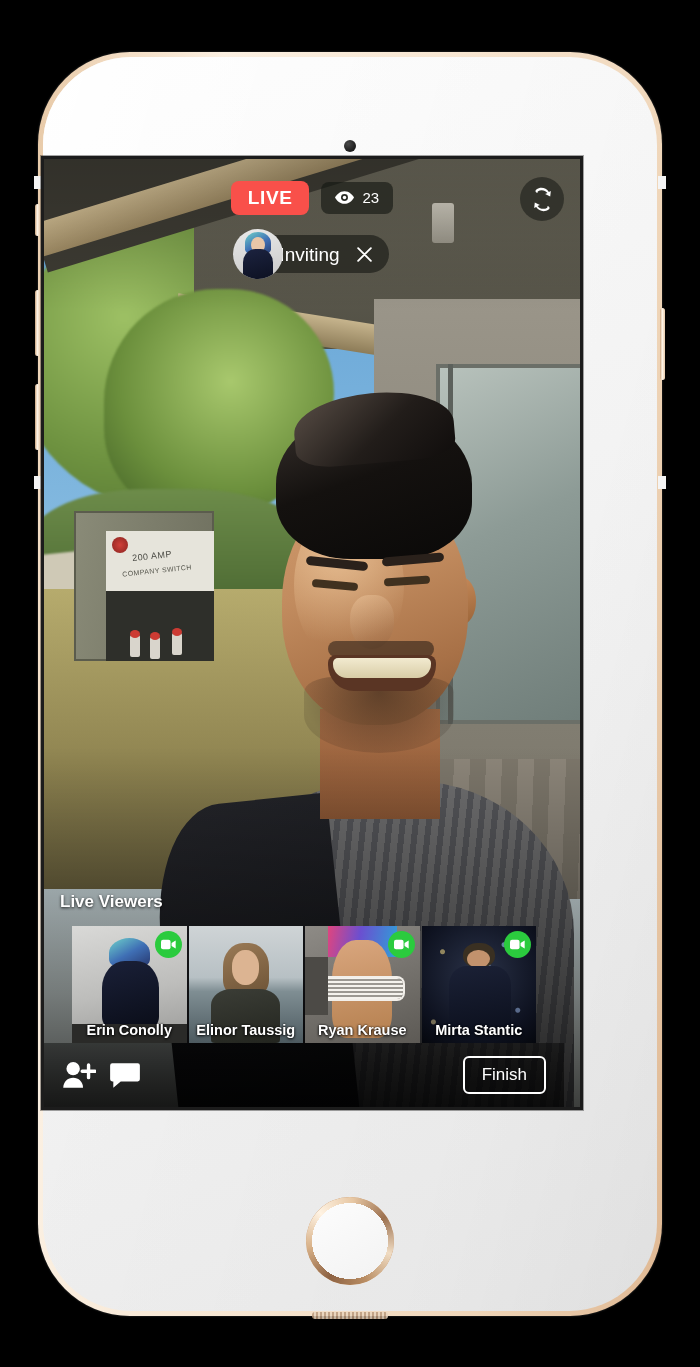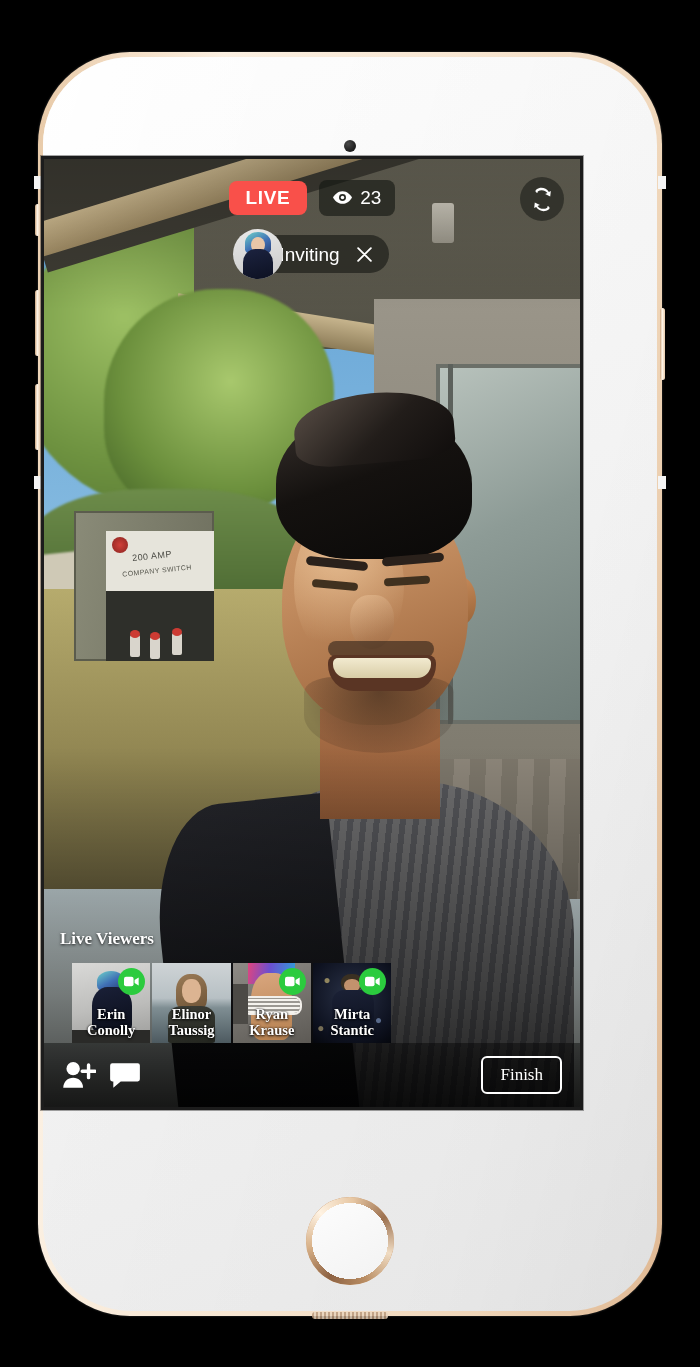--- a/index.html
+++ b/index.html
@@ -141,49 +141,49 @@
     background:repeating-linear-gradient(96deg,#6f6f70 0 7px,#55565a 7px 13px);}
   .jacket{position:absolute;left:-60px;top:392px;width:180px;height:330px;border-radius:40% 0 0 0;
     background:linear-gradient(160deg,#25262b,#121317);transform:rotate(-6deg);}
   .photo-shade{position:absolute;inset:0;background:linear-gradient(180deg,rgba(0,0,0,.18) 0%,rgba(0,0,0,0) 16%,rgba(0,0,0,0) 62%,rgba(0,0,0,.45) 88%,rgba(0,0,0,.72) 100%);}
 
   
   .top-bar{position:absolute;left:0;top:16px;width:100%;height:46px;display:flex;align-items:center;justify-content:center;gap:12px;}
   .live-badge{background:#f9504a;color:#fff;font-size:19px;font-weight:bold;letter-spacing:.6px;
     padding:7px 17px 8px;border-radius:8px;line-height:1;}
   .viewer-pill{display:flex;align-items:center;gap:8px;background:rgba(20,22,18,.62);
-    border-radius:8px;padding:8px 14px 9px;color:#fff;font-size:19px;line-height:1;}
+    border-radius:8px;padding:8px 14px 9px;color:#fff;font-size:15px;line-height:1;}
   .eye-ic{width:19px;height:13px;display:block;}
   .flip-btn{position:absolute;right:16px;top:18px;width:44px;height:44px;border-radius:50%;
     background:rgba(22,24,20,.55);display:flex;align-items:center;justify-content:center;}
   .flip-ic{width:25px;height:25px;display:block;}
 
   
   .invite-row{position:absolute;left:0;top:76px;width:100%;display:flex;justify-content:center;}
   .invite-pill{display:flex;align-items:center;background:rgba(20,22,18,.6);border-radius:22px;
     height:38px;padding:0 16px 0 44px;position:relative;}
   .invite-avatar{position:absolute;left:-2px;top:-6px;width:50px;height:50px;border-radius:50%;overflow:hidden;
     background:linear-gradient(170deg,#e9e9e9,#c9c9c9);}
   .ia-hair{position:absolute;left:12px;top:3px;width:26px;height:22px;border-radius:50% 50% 22% 22%;
     background:linear-gradient(150deg,#6fd2c9,#3f6fb5 55%,#2b3f73);}
   .ia-face{position:absolute;left:18px;top:8px;width:14px;height:16px;border-radius:50%;background:#e8c6a8;}
   .ia-body{position:absolute;left:10px;top:20px;width:30px;height:32px;border-radius:42% 42% 14% 14%;
     background:linear-gradient(165deg,#1c2340,#0c1020);}
   .invite-label{color:#fff;font-size:19px;line-height:1;}
   .invite-x{margin-left:16px;width:17px;height:17px;display:block;}
 
   
-  .lower{position:absolute;left:0;right:0;bottom:0;font-family:Liberation Serif, serif;}
+  .lower{position:absolute;left:0;right:16px;bottom:0;}
   .lv-head{padding:0 16px 4px;}
   .lv-title{color:#fff;font-size:17px;font-weight:bold;line-height:1.35;
     text-shadow:0 1px 3px rgba(0,0,0,.85);}
   .lv-sub{color:#fff;font-size:16px;line-height:1.4;margin-top:1px;
     text-shadow:0 1px 3px rgba(0,0,0,.85);}
 
-  .grid{display:grid;grid-template-columns:repeat(6,1fr);gap:2px;padding:0 28px;margin-top:8px;}
+  .grid{display:grid;grid-template-columns:repeat(4,1fr);gap:2px;padding:0 28px;margin-top:8px;}
   .tile{position:relative;aspect-ratio:1/1.02;overflow:hidden;background:#303030;}
   .tile .bgimg{position:absolute;inset:0;}
   .tile-name{position:absolute;left:0;right:0;bottom:5px;text-align:center;color:#fff;
     font-size:14.5px;font-weight:bold;line-height:1.12;padding:0 2px;
     text-shadow:0 1px 3px rgba(0,0,0,.95),0 0 2px rgba(0,0,0,.8);}
   .vbadge{position:absolute;right:5px;top:5px;width:27px;height:27px;border-radius:50%;
     background:#2bcb3e;display:flex;align-items:center;justify-content:center;}
   .vb-ic{width:15px;height:11px;display:block;}
 
   

